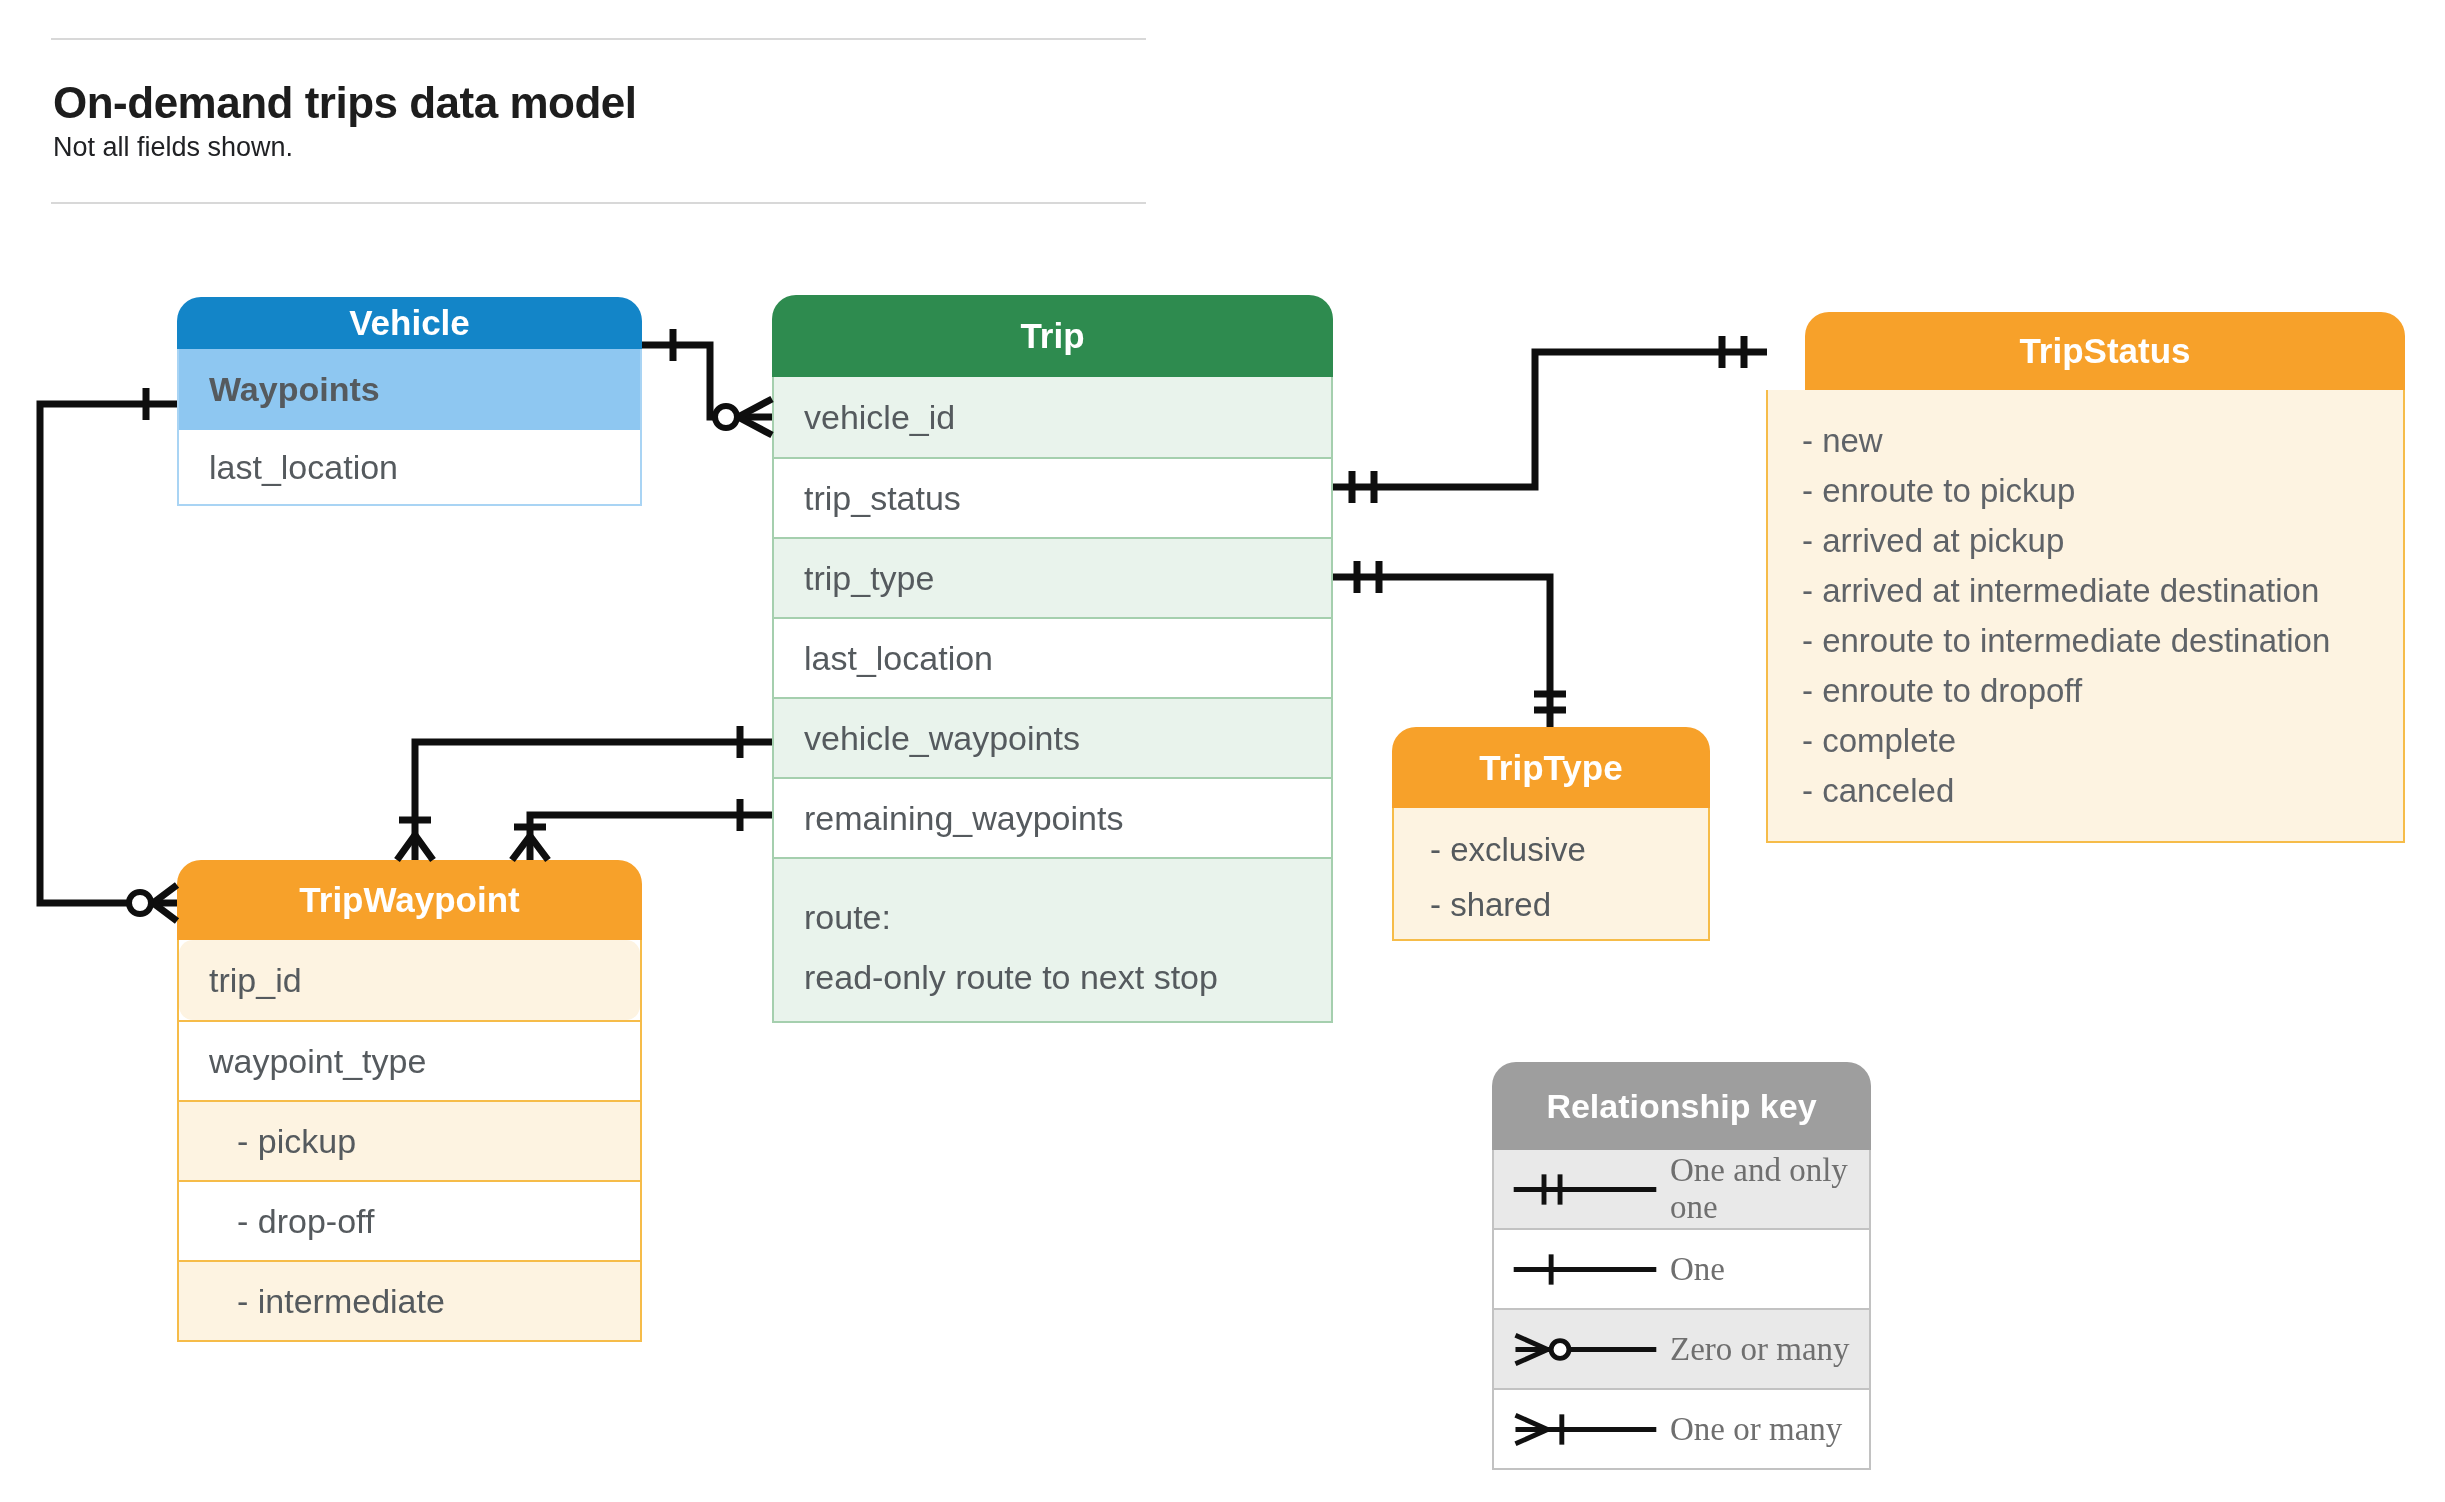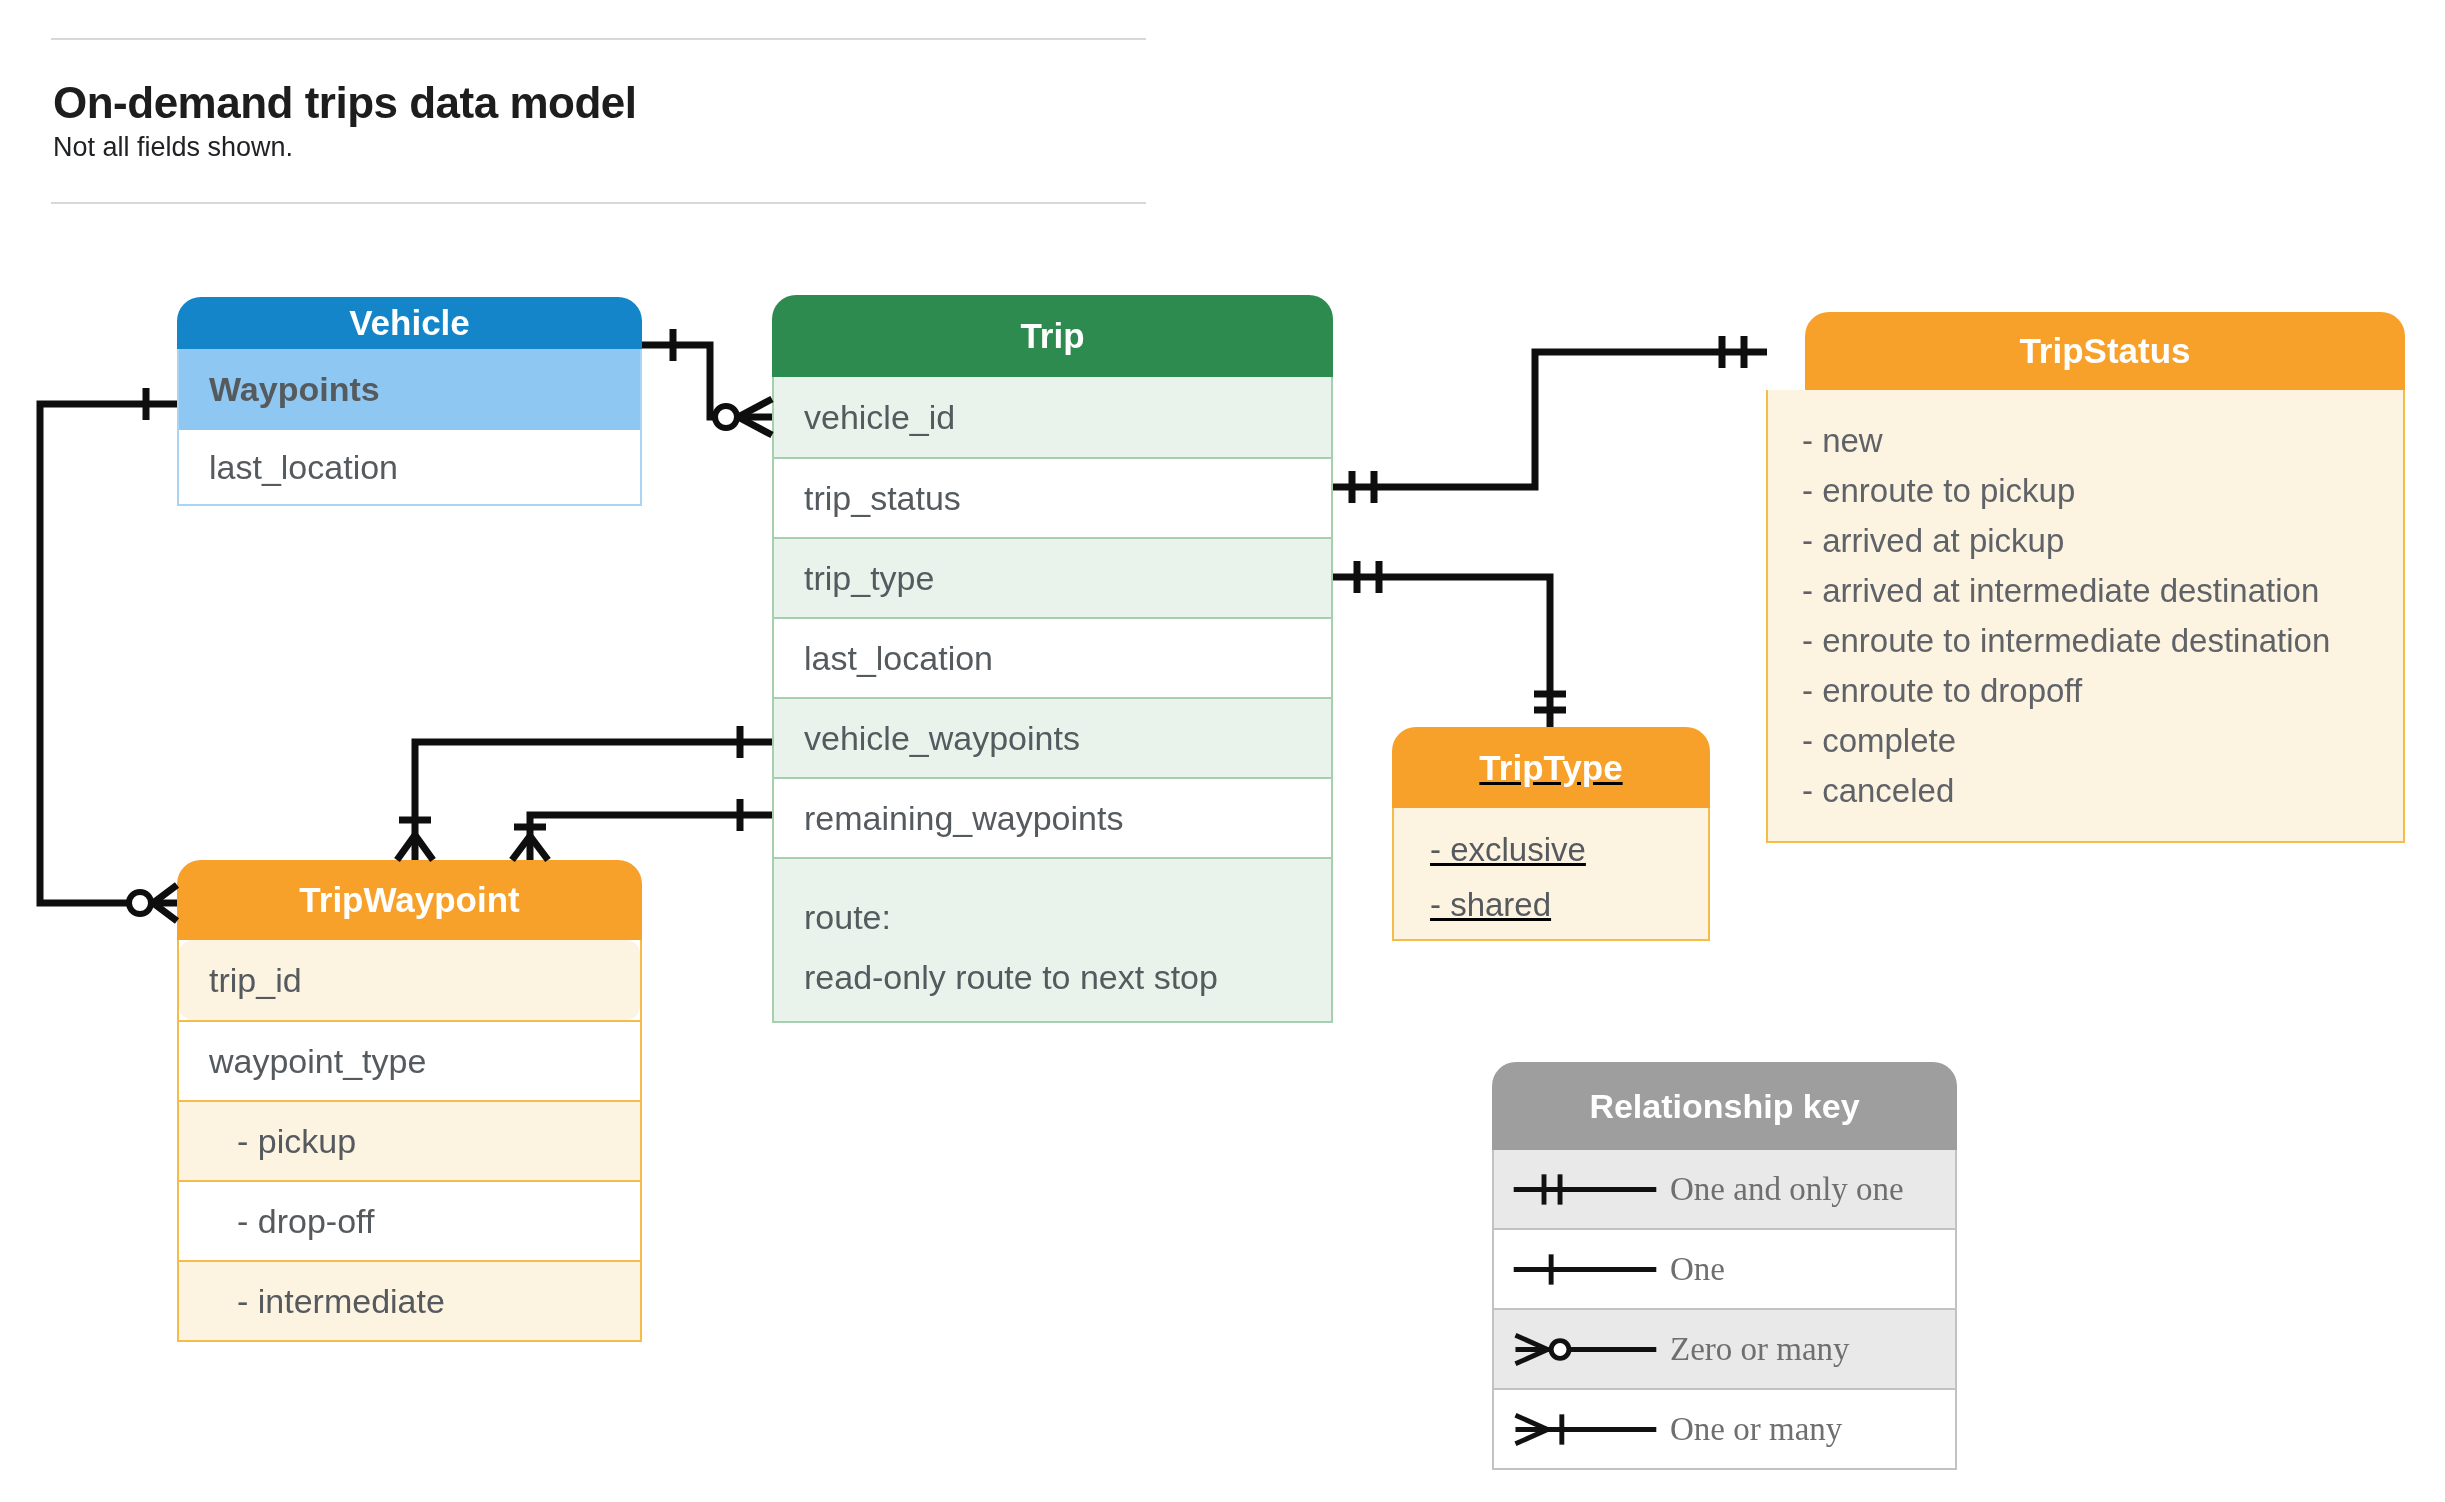--- a/index.html
+++ b/index.html
@@ -44,32 +44,32 @@
   
   .orange .hdr{background:#f7a12a;}
   .orange .body{border:2px solid #f6bc49;border-top:none;}
   .orange .row{height:80px;border-top:2px solid #f6bc49;}
   .orange .row:first-child{border-top:none;border-radius:14px;}
   .orange .row.tint{background:#fdf3e1;}
 
   #trip-waypoint{left:177px;top:860px;width:465px;}
   #trip-waypoint .hdr{height:80px;}
 
-  #trip-type{left:1392px;top:727px;width:318px;text-decoration:underline;}
+  #trip-type{left:1392px;top:727px;width:318px;}
   #trip-type .hdr{height:81px;}
   #trip-type .vals{height:133px;background:#fdf3e1;padding:14px 0 0 36px;box-sizing:border-box;}
   #trip-type .vals div{font-size:33px;color:#555a5e;line-height:55px;}
 
   #trip-status{left:1766px;top:312px;width:639px;}
   #trip-status .hdr{height:78px;margin-left:39px;}
   #trip-status .vals{height:453px;background:#fdf3e1;padding:26px 0 0 34px;box-sizing:border-box;}
   #trip-status .vals div{font-size:33px;color:#5f6368;line-height:50px;}
 
   
-  #legend{left:1492px;top:1062px;width:465px;}
+  #legend{left:1492px;top:1062px;width:379px;}
   #legend .hdr{background:#9e9e9e;height:88px;font-size:34px;}
   #legend .body{border:2px solid #c2c2c2;border-top:none;font-family:Liberation Serif, serif;}
   #legend .lrow{display:flex;align-items:center;height:78px;border-top:2px solid #c2c2c2;background:#fff;}
   #legend .lrow:first-child{border-top:none;}
   #legend .lrow.tint{background:#e9e9e9;}
   #legend .lrow svg{margin-left:16px;flex:0 0 auto;}
   #legend .lrow .lbl{margin-left:10px;font-size:33px;color:#6f6f6f;}
 
   #connectors{position:absolute;left:0;top:0;pointer-events:none;}
   #connectors path,#connectors line{stroke:#0e0e0e;stroke-width:7;fill:none;}

